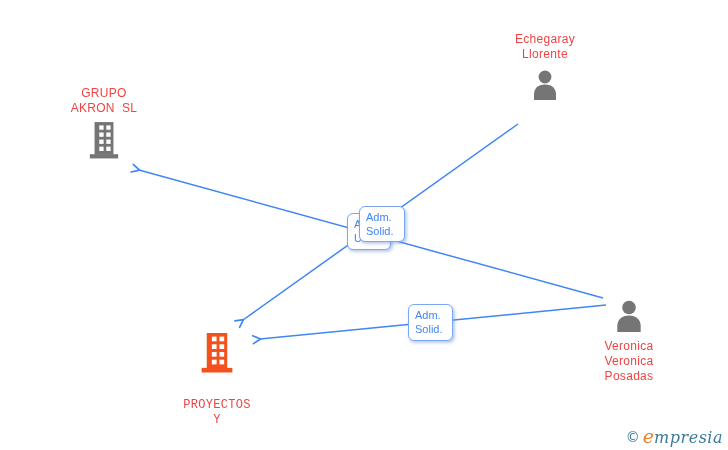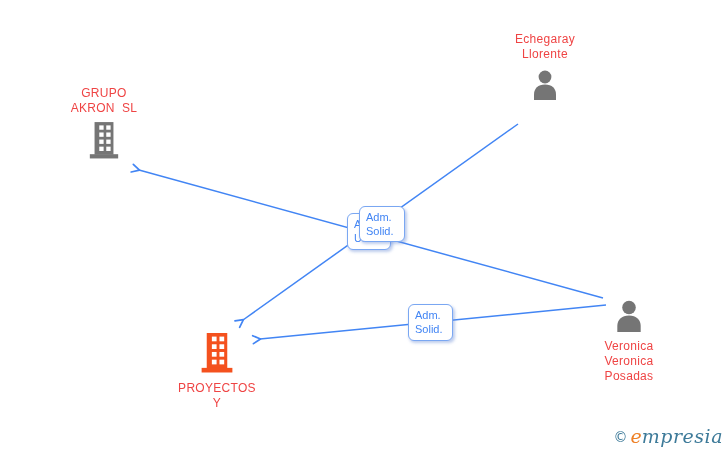--- a/index.html
+++ b/index.html
@@ -13,21 +13,21 @@
           border-radius:6px;color:#4285f4;font-size:11px;line-height:13.5px;
           padding:4px 3px 2px 6px;box-shadow:1.5px 2px 3px rgba(110,145,215,0.45);
           overflow:hidden;text-align:left;}
   .elabel.back{z-index:2;}
   .elabel.front{z-index:3;}
   .brand{position:absolute;right:5px;bottom:3px;z-index:2;white-space:nowrap;}
   .brand-c{font-size:14px;color:#3d7a99;vertical-align:1px;margin-right:3px;
            font-family:"DejaVu Sans",sans-serif;}
   .brand-e{font-size:19px;color:#ee8127;font-style:italic;
            font-family:"DejaVu Serif",serif;}
-  .brand-rest{font-size:19px;color:#3d7a99;font-style:italic;letter-spacing:0.5px;
+  .brand-rest{font-size:16px;color:#3d7a99;font-style:italic;letter-spacing:0.5px;
            font-family:"DejaVu Serif",serif;}
 </style>
 </head>
 <body>
 
 <div class="canvas">
 
   <svg class="edges" width="728" height="450">
     <defs>
       <marker id="arw" markerWidth="11" markerHeight="11" refX="2" refY="5" orient="auto" markerUnits="userSpaceOnUse">
@@ -89,21 +89,21 @@
             <rect x="20.4" y="3.5" width="4.6" height="4.6"></rect>
           <rect x="13" y="11" width="4.6" height="4.6"></rect>
             <rect x="20.4" y="11" width="4.6" height="4.6"></rect>
           <rect x="13" y="18.5" width="4.6" height="4.6"></rect>
             <rect x="20.4" y="18.5" width="4.6" height="4.6"></rect>
           <rect x="13" y="26" width="4.6" height="4.6"></rect>
             <rect x="20.4" y="26" width="4.6" height="4.6"></rect>
         </g>
       </svg>
     </span>
-    <div class="nlabel" style="margin-top:4px;">
+    <div class="nlabel" style="margin-top:21px;font-family:Liberation Mono, monospace;">
       <div>PROYECTOS</div>
       <div>Y</div>
     </div>
   </div>
 
   <div class="node" style="left:571px;top:300px;width:116px;">
     <span class="icon-wrap">
       <svg width="34" height="32" viewBox="0 0 32 30" fill="#757575">
         <circle cx="16" cy="7" r="6.4"></circle>
         <path d="M16,14.5 C9,14.5 5,18.5 5,24.5 L5,30 L27,30 L27,24.5 C27,18.5 23,14.5 16,14.5 Z"></path>

